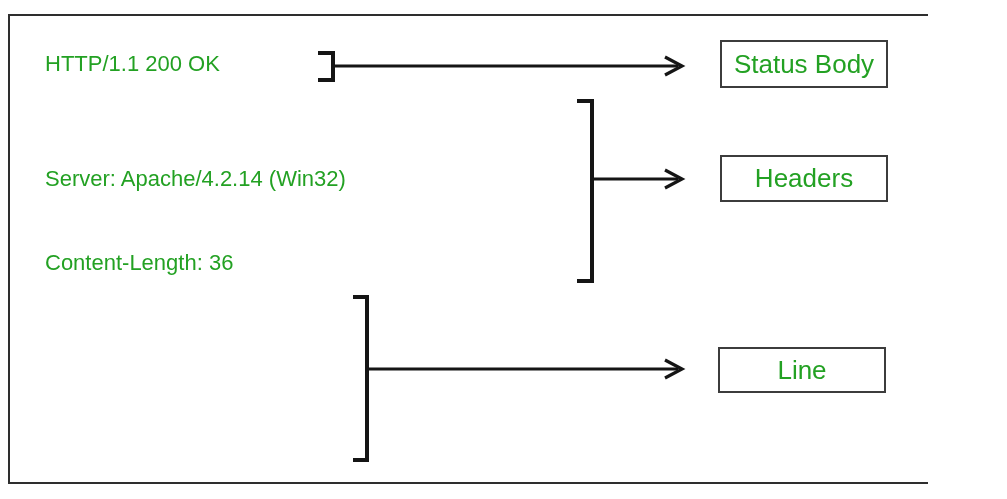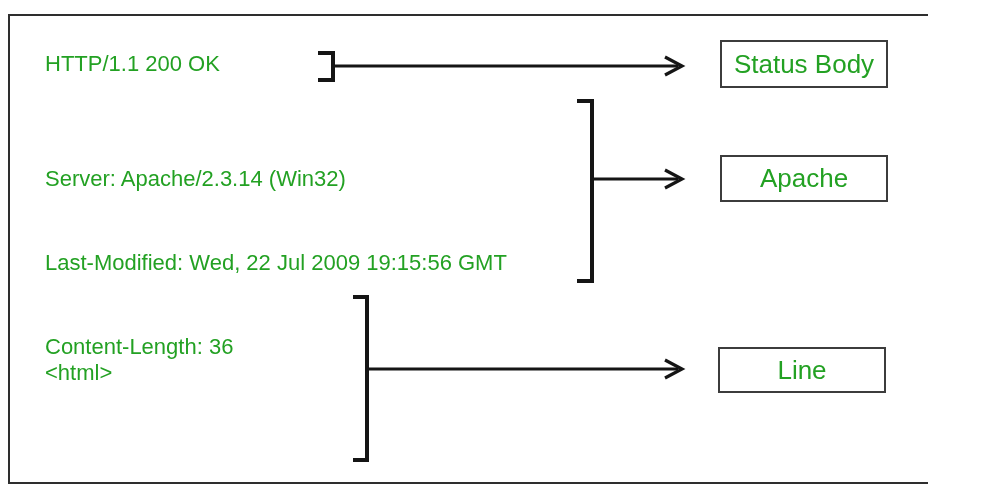--- a/index.html
+++ b/index.html
@@ -63,29 +63,27 @@
 </head>
 <body>
 
 <div class="canvas">
 
   <div class="frame"></div>
 
   <div class="green-text status-text">HTTP/1.1 200 OK</div>
 
   <div class="green-text headers-text">
-    <div>Server: Apache/2.3.14 (Win32)</div>
-    <div>Last-Modified: Wed, 22 Jul 2009 19:15:56 GMT</div>
+    <div>Server: Apache/4.2.14 (Win32)</div>
     <div>Content-Length: 36</div>
     
     
   </div>
 
   <div class="green-text body-text">
-    <div>&lt;html&gt;</div>
     
     
     
   </div>
 
   <svg class="connectors" viewBox="0 0 1007 499" xmlns="http://www.w3.org/2000/svg">
 
     <path d="M318,53 L333,53 L333,80 L318,80" fill="none" stroke="#151515" stroke-width="4"></path>
     <line x1="334" y1="66" x2="678" y2="66" stroke="#151515" stroke-width="3.2"></line>
     <polyline points="665,57 682,66 665,75" fill="none" stroke="#151515" stroke-width="3.2"></polyline>
@@ -96,19 +94,19 @@
 
     <path d="M353,297 L367,297 L367,460 L353,460" fill="none" stroke="#151515" stroke-width="4"></path>
     <line x1="368" y1="369" x2="678" y2="369" stroke="#151515" stroke-width="3.2"></line>
     <polyline points="665,360 682,369 665,378" fill="none" stroke="#151515" stroke-width="3.2"></polyline>
   </svg>
 
   <div class="label-box status-box">
     <span>Status Body</span>
   </div>
   <div class="label-box headers-box">
-    <span>Apache</span>
+    <span>Headers</span>
   </div>
   <div class="label-box body-box">
     <span>Line</span>
   </div>
 
 </div>
 
 </body></html>

